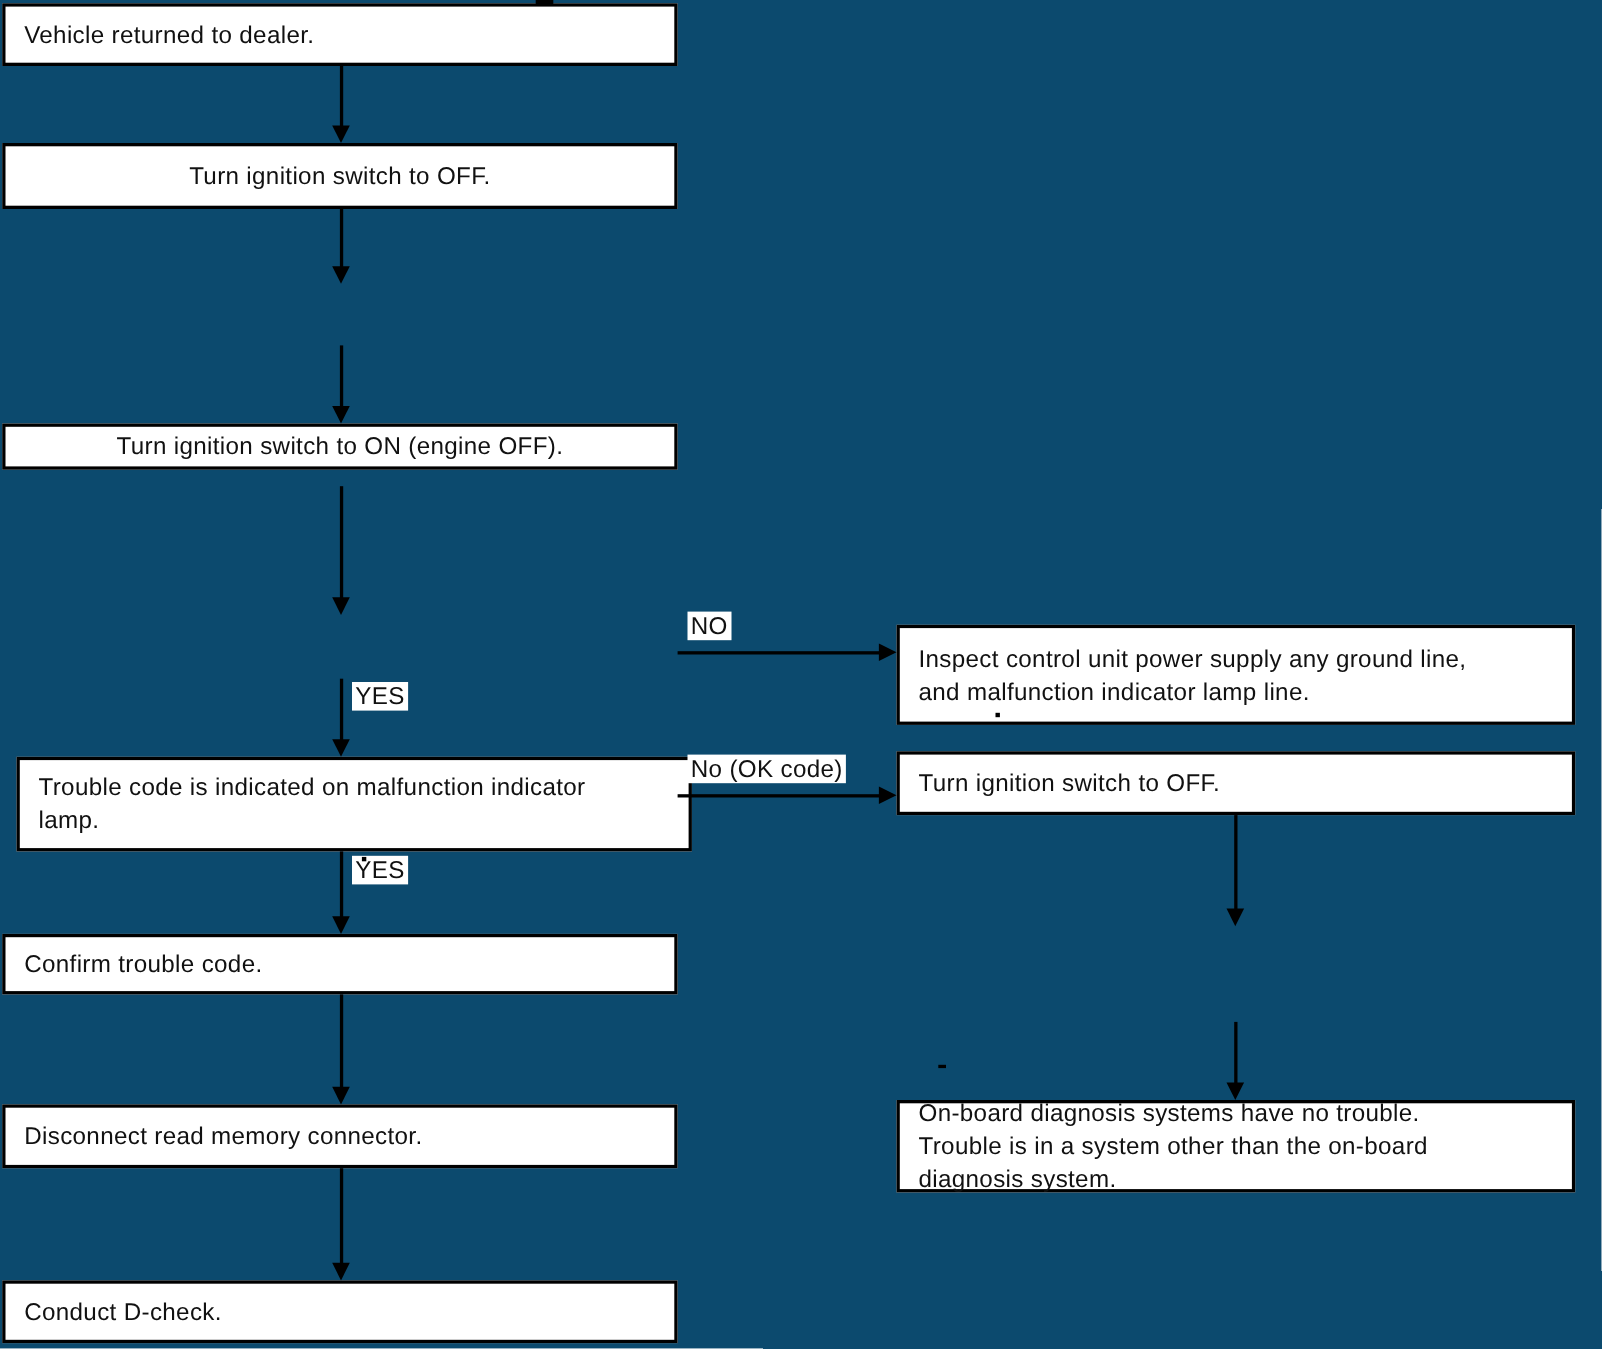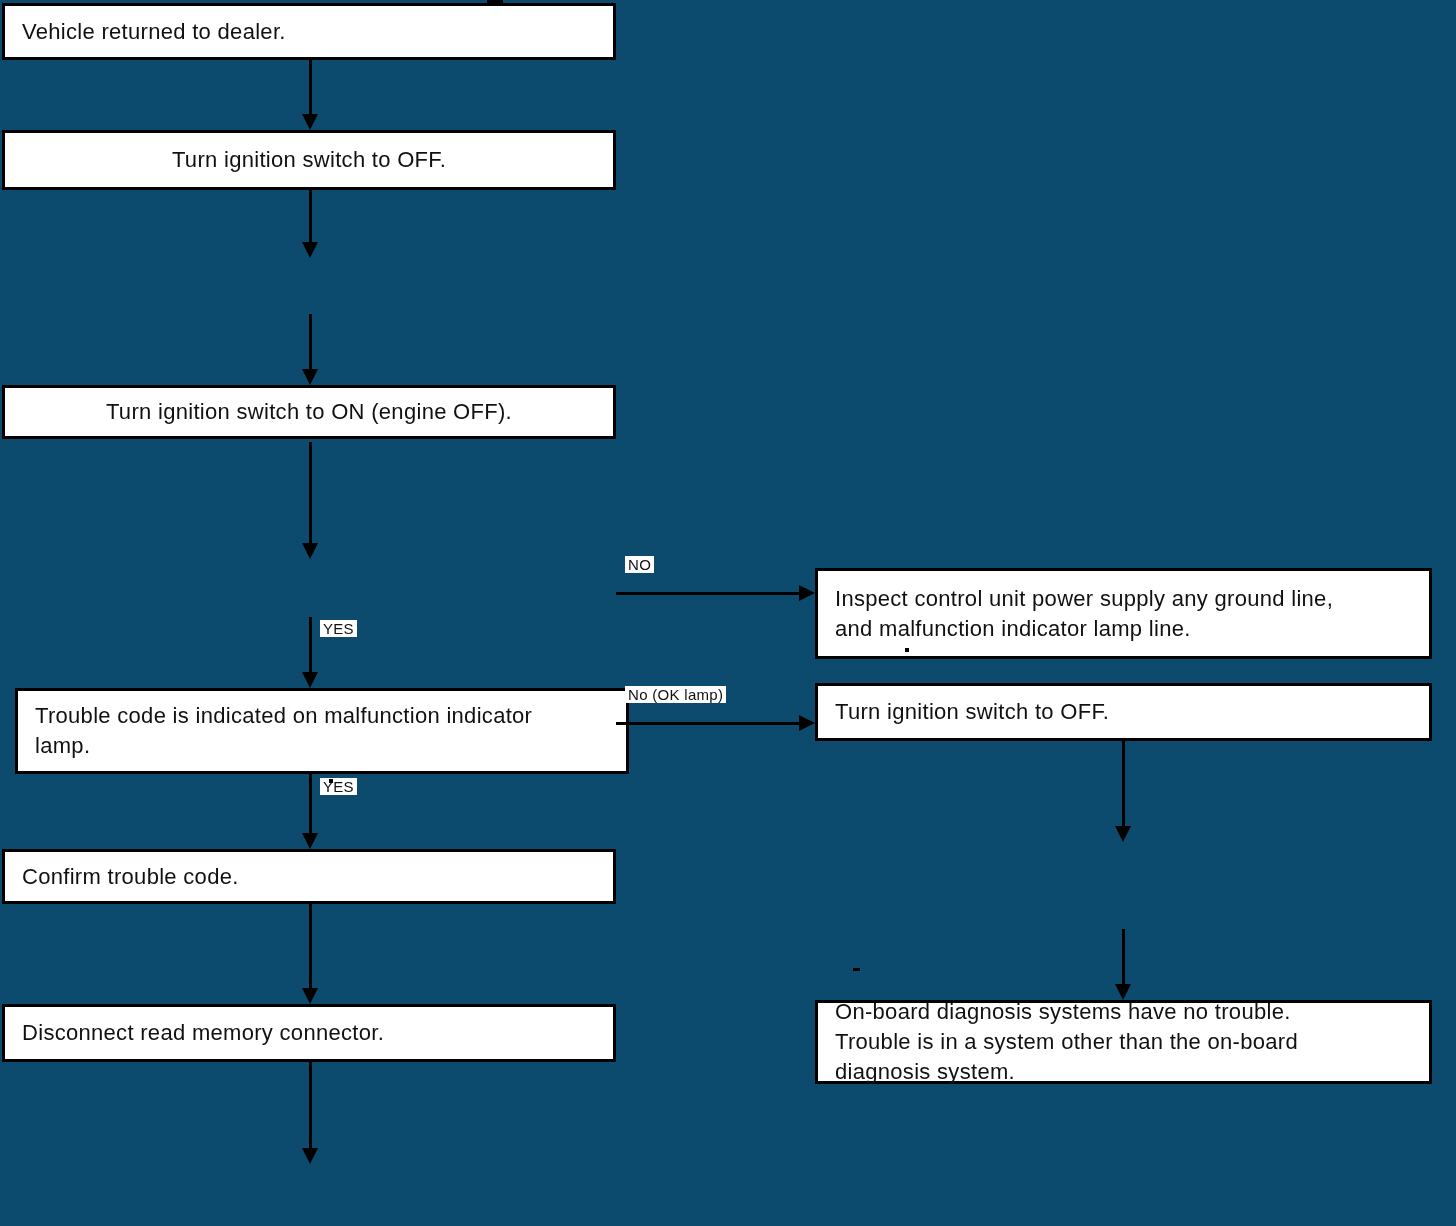--- a/index.html
+++ b/index.html
@@ -38,21 +38,21 @@
     border-top: 16px solid #000000;
   }
   .ah-right {
     position: absolute; width: 0; height: 0;
     border-top: 8px solid transparent;
     border-bottom: 8px solid transparent;
     border-left: 16px solid #000000;
   }
   .edge-label {
     position: absolute;
-    font-size: 15px;
+    font-size: 22px;
     letter-spacing: 0.3px;
     color: #111111;
     background: #ffffff;
     padding: 0 3px;
   }
   .speck { position: absolute; background: #000000; }
 </style>
 </head>
 <body>
 
@@ -60,38 +60,41 @@
 
   <div class="box" style="left:2px; top:3px; width:614px; height:57px;">
     <span class="txt">Vehicle returned to dealer.</span>
   </div>
 
   <div class="box center" style="left:2px; top:130px; width:614px; height:60px;">
     <span class="txt">Turn ignition switch to OFF.</span>
   </div>
 
 
-  <div class="box center" style="left:2px; top:385px; width:614px; height:54px;">
+  <div class="box center" style="left:2px; top:385px; width:614px; height:42px;">
     <span class="txt">Turn ignition switch to ON (engine OFF).</span>
   </div>
 
 
   <div class="box" style="left:15px; top:688px; width:614px; height:86px;">
     <span class="txt">Trouble code is indicated on malfunction indicator
 lamp.</span>
   </div>
 
   <div class="box" style="left:2px; top:849px; width:614px; height:55px;">
     <span class="txt">Confirm trouble code.</span>
   </div>
 
   <div class="box" style="left:2px; top:1004px; width:614px; height:58px;">
     <span class="txt">Disconnect read memory connector.</span>
   </div>
 
+  <div class="box" style="left:2px; top:1164px; width:614px; height:57px;">
+    <span class="txt">Conduct D-check.</span>
+  </div>
 
   <div class="box" style="left:815px; top:552px; width:617px; height:91px;margin-top:16px;">
     <span class="txt">Inspect control unit power supply any ground line,
 and malfunction indicator lamp line.</span>
   </div>
 
   <div class="box" style="left:815px; top:683px; width:617px; height:58px;">
     <span class="txt">Turn ignition switch to OFF.</span>
   </div>
 
@@ -133,21 +136,21 @@
   <div class="ah-down" style="left:1115px; top:984px;"></div>
 
   <div class="hline" style="left:616px; top:592px; width:184px;"></div>
   <div class="ah-right" style="left:799px; top:585px;"></div>
 
   <div class="hline" style="left:616px; top:722px; width:184px;"></div>
   <div class="ah-right" style="left:799px; top:715px;"></div>
 
   <div class="edge-label" style="left:625px; top:556px;">NO</div>
   <div class="edge-label" style="left:320px; top:620px;">YES</div>
-  <div class="edge-label" style="left:625px; top:686px;">No (OK lamp)</div>
+  <div class="edge-label" style="left:625px; top:686px;">No (OK code)</div>
   <div class="edge-label" style="left:320px; top:778px;">YES</div>
 
   <div class="speck" style="left:487px; top:0px; width:16px; height:4px;"></div>
   <div class="speck" style="left:905px; top:648px; width:4px; height:4px;"></div>
   <div class="speck" style="left:853px; top:968px; width:7px; height:3px;"></div>
   <div class="speck" style="left:329px; top:779px; width:4px; height:4px;"></div>
 
 </div>
 
 </body></html>

